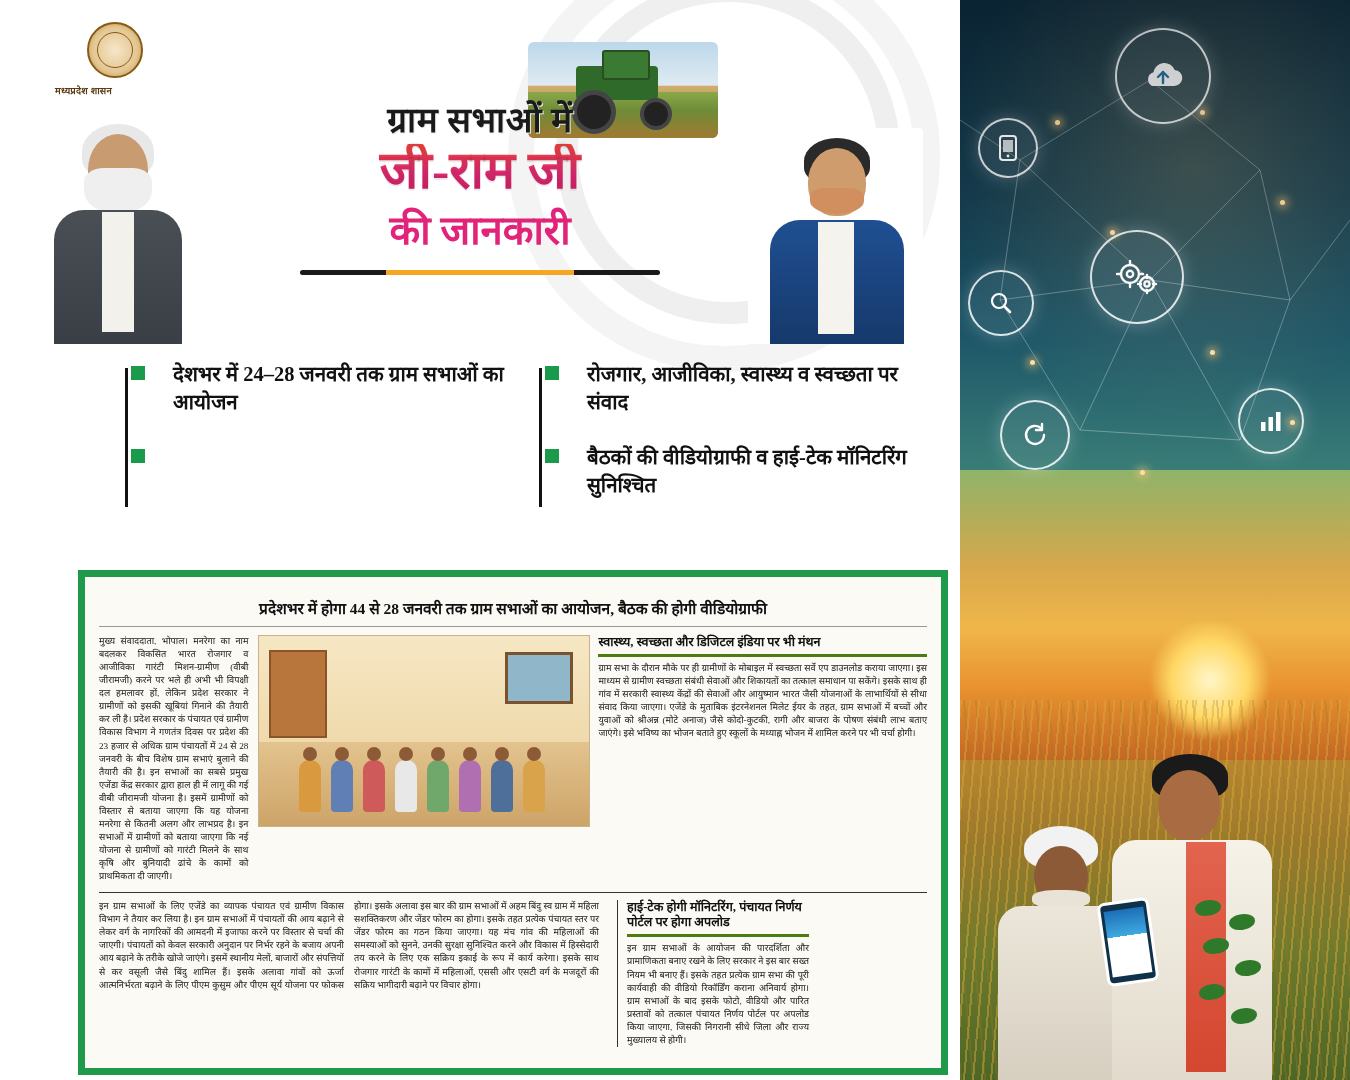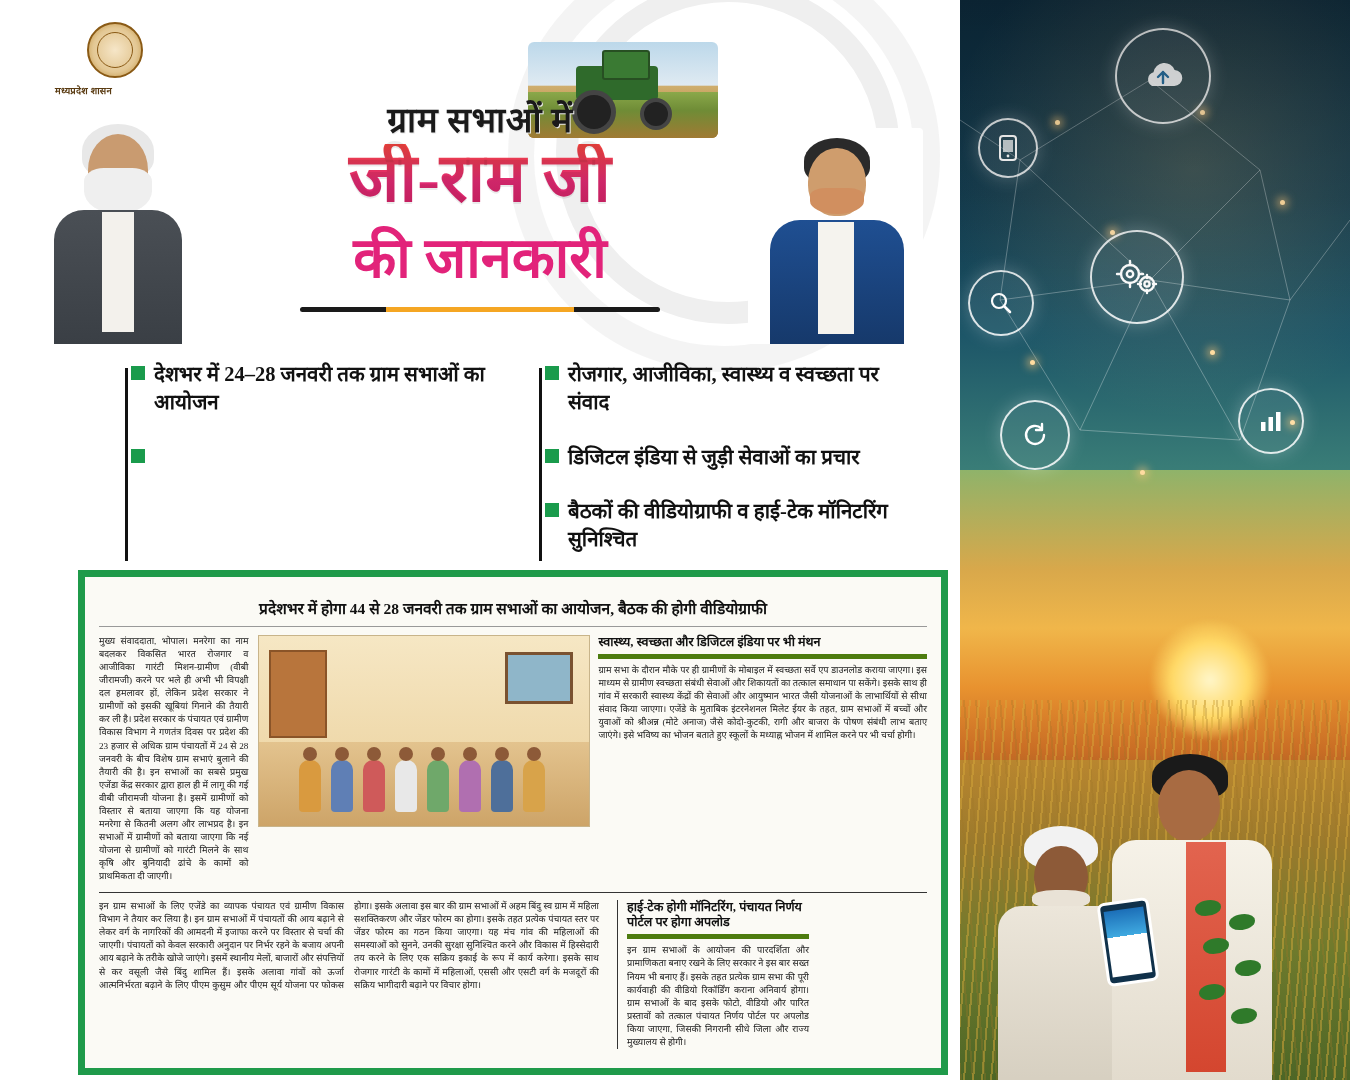--- a/index.html
+++ b/index.html
@@ -209,33 +209,33 @@
   .hl-1 {
     font-family: "Liberation Serif", serif;
     font-size: 35px;
     font-weight: bold;
     color: #1a1a1a;
     letter-spacing: .5px;
     text-shadow: 1px 1px 0 #e8e8e8;
   }
   .hl-2 {
     font-family: "Liberation Serif", serif;
-    font-size: 68px;
+    font-size: 52px;
     font-weight: bold;
     line-height: 1.02;
     margin-top: 2px;
     background: linear-gradient(180deg, #f0443f 0%, #e02a72 55%, #cf1f63 100%);
     -webkit-background-clip: text;
     background-clip: text;
     color: transparent;
     text-shadow: 0 2px 0 rgba(0,0,0,0.08);
   }
   .hl-3 {
     font-family: "Liberation Serif", serif;
-    font-size: 56px;
+    font-size: 40px;
     font-weight: bold;
     color: #e2237a;
     margin-top: 4px;
   }
   .hl-rule {
     margin: 14px auto 0 auto;
     width: 360px; height: 5px;
     background: linear-gradient(90deg, #1a1a1a 0%, #1a1a1a 24%, #f5a623 24%, #f5a623 76%, #1a1a1a 76%, #1a1a1a 100%);
     border-radius: 3px;
   }
@@ -280,21 +280,21 @@
   .bcol { flex: 1; position: relative; padding-left: 6px; }
   .bcol::before {
     content: "";
     position: absolute;
     left: 0px; top: 8px; bottom: 18px;
     width: 3px;
     background: #111111;
   }
   .bitem {
     display: flex;
-    gap: 9px;
+    gap: 28px;
     margin-bottom: 26px;
     align-items: flex-start;
   }
   .bsq {
     flex: none;
     width: 14px; height: 14px;
     background: #1a9b4c;
     margin-top: 6px;
   }
   .btext {
@@ -392,21 +392,21 @@
     border-top: 1.5px solid #333;
     padding-top: 7px;
   }
   .sub-head {
     font-family: "Liberation Serif", serif;
     font-weight: bold;
     font-size: 12.6px;
     color: #111;
     margin-bottom: 5px;
     line-height: 1.2;
-    border-bottom: 5px solid #4d7c0f;
+    border-bottom: 3px solid #4d7c0f;
     padding-bottom: 4px;
   }
   .lower-left { width: 500px; }
   .lower-right { width: 182px; border-left: 1.5px solid #333; padding-left: 9px; margin-left: 8px; }
   .two-col-text {
     column-count: 2;
     column-gap: 10px;
     font-family: "Liberation Serif", serif;
     font-size: 9.2px;
     line-height: 1.42;
@@ -486,24 +486,20 @@
           <div class="btext">देशभर में 24–28 जनवरी तक ग्राम सभाओं का आयोजन</div>
         </div>
         <div class="bitem">
           <div class="bsq"></div>
         </div>
       </div>
       <div class="bcol">
         <div class="bitem">
           <div class="bsq"></div>
           <div class="btext">रोजगार, आजीविका, स्वास्थ्य व स्वच्छता पर संवाद</div>
-        </div>
-        <div class="bitem">
-          <div class="bsq"></div>
-          <div class="btext">डिजिटल इंडिया से जुड़ी सेवाओं का प्रचार</div>
         </div>
         <div class="bitem">
           <div class="bsq"></div>
           <div class="btext">बैठकों की वीडियोग्राफी व हाई-टेक मॉनिटरिंग सुनिश्चित</div>
         </div>
       </div>
     </div>
 
     <div class="clipping">
       <div class="clip-sub">प्रदेशभर में होगा 44 से 28 जनवरी तक ग्राम सभाओं का आयोजन, बैठक की होगी वीडियोग्राफी</div>

